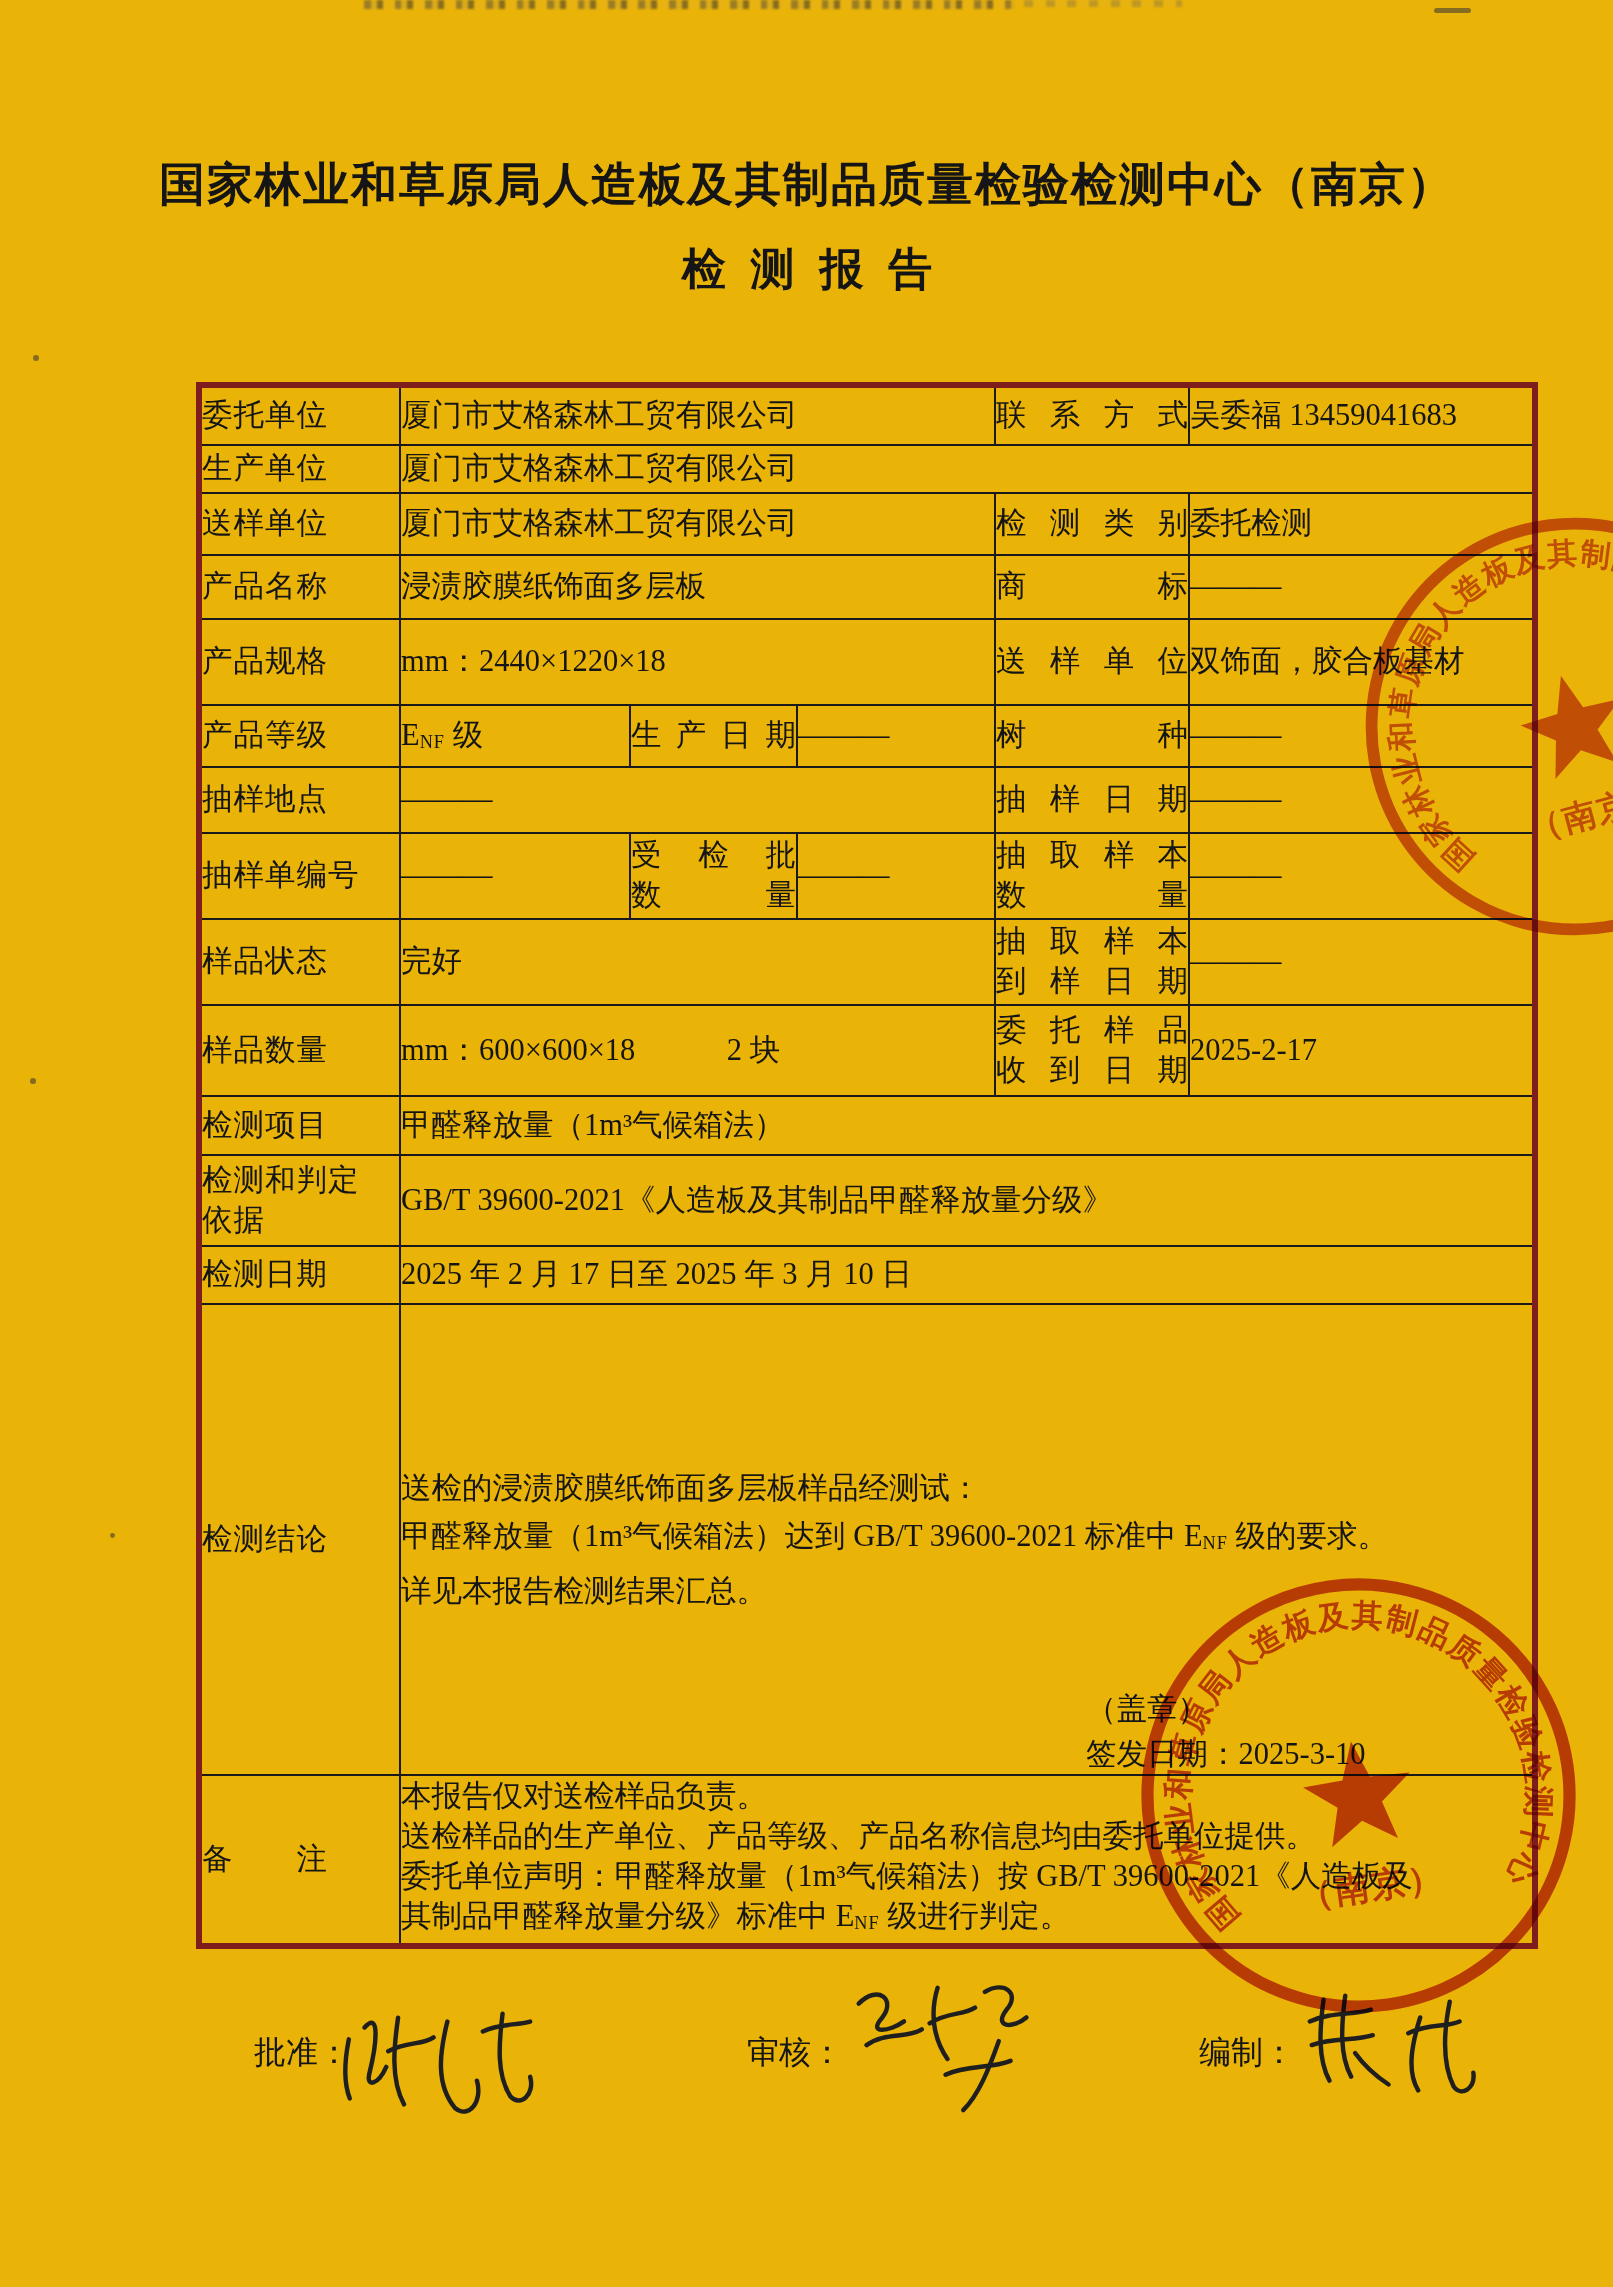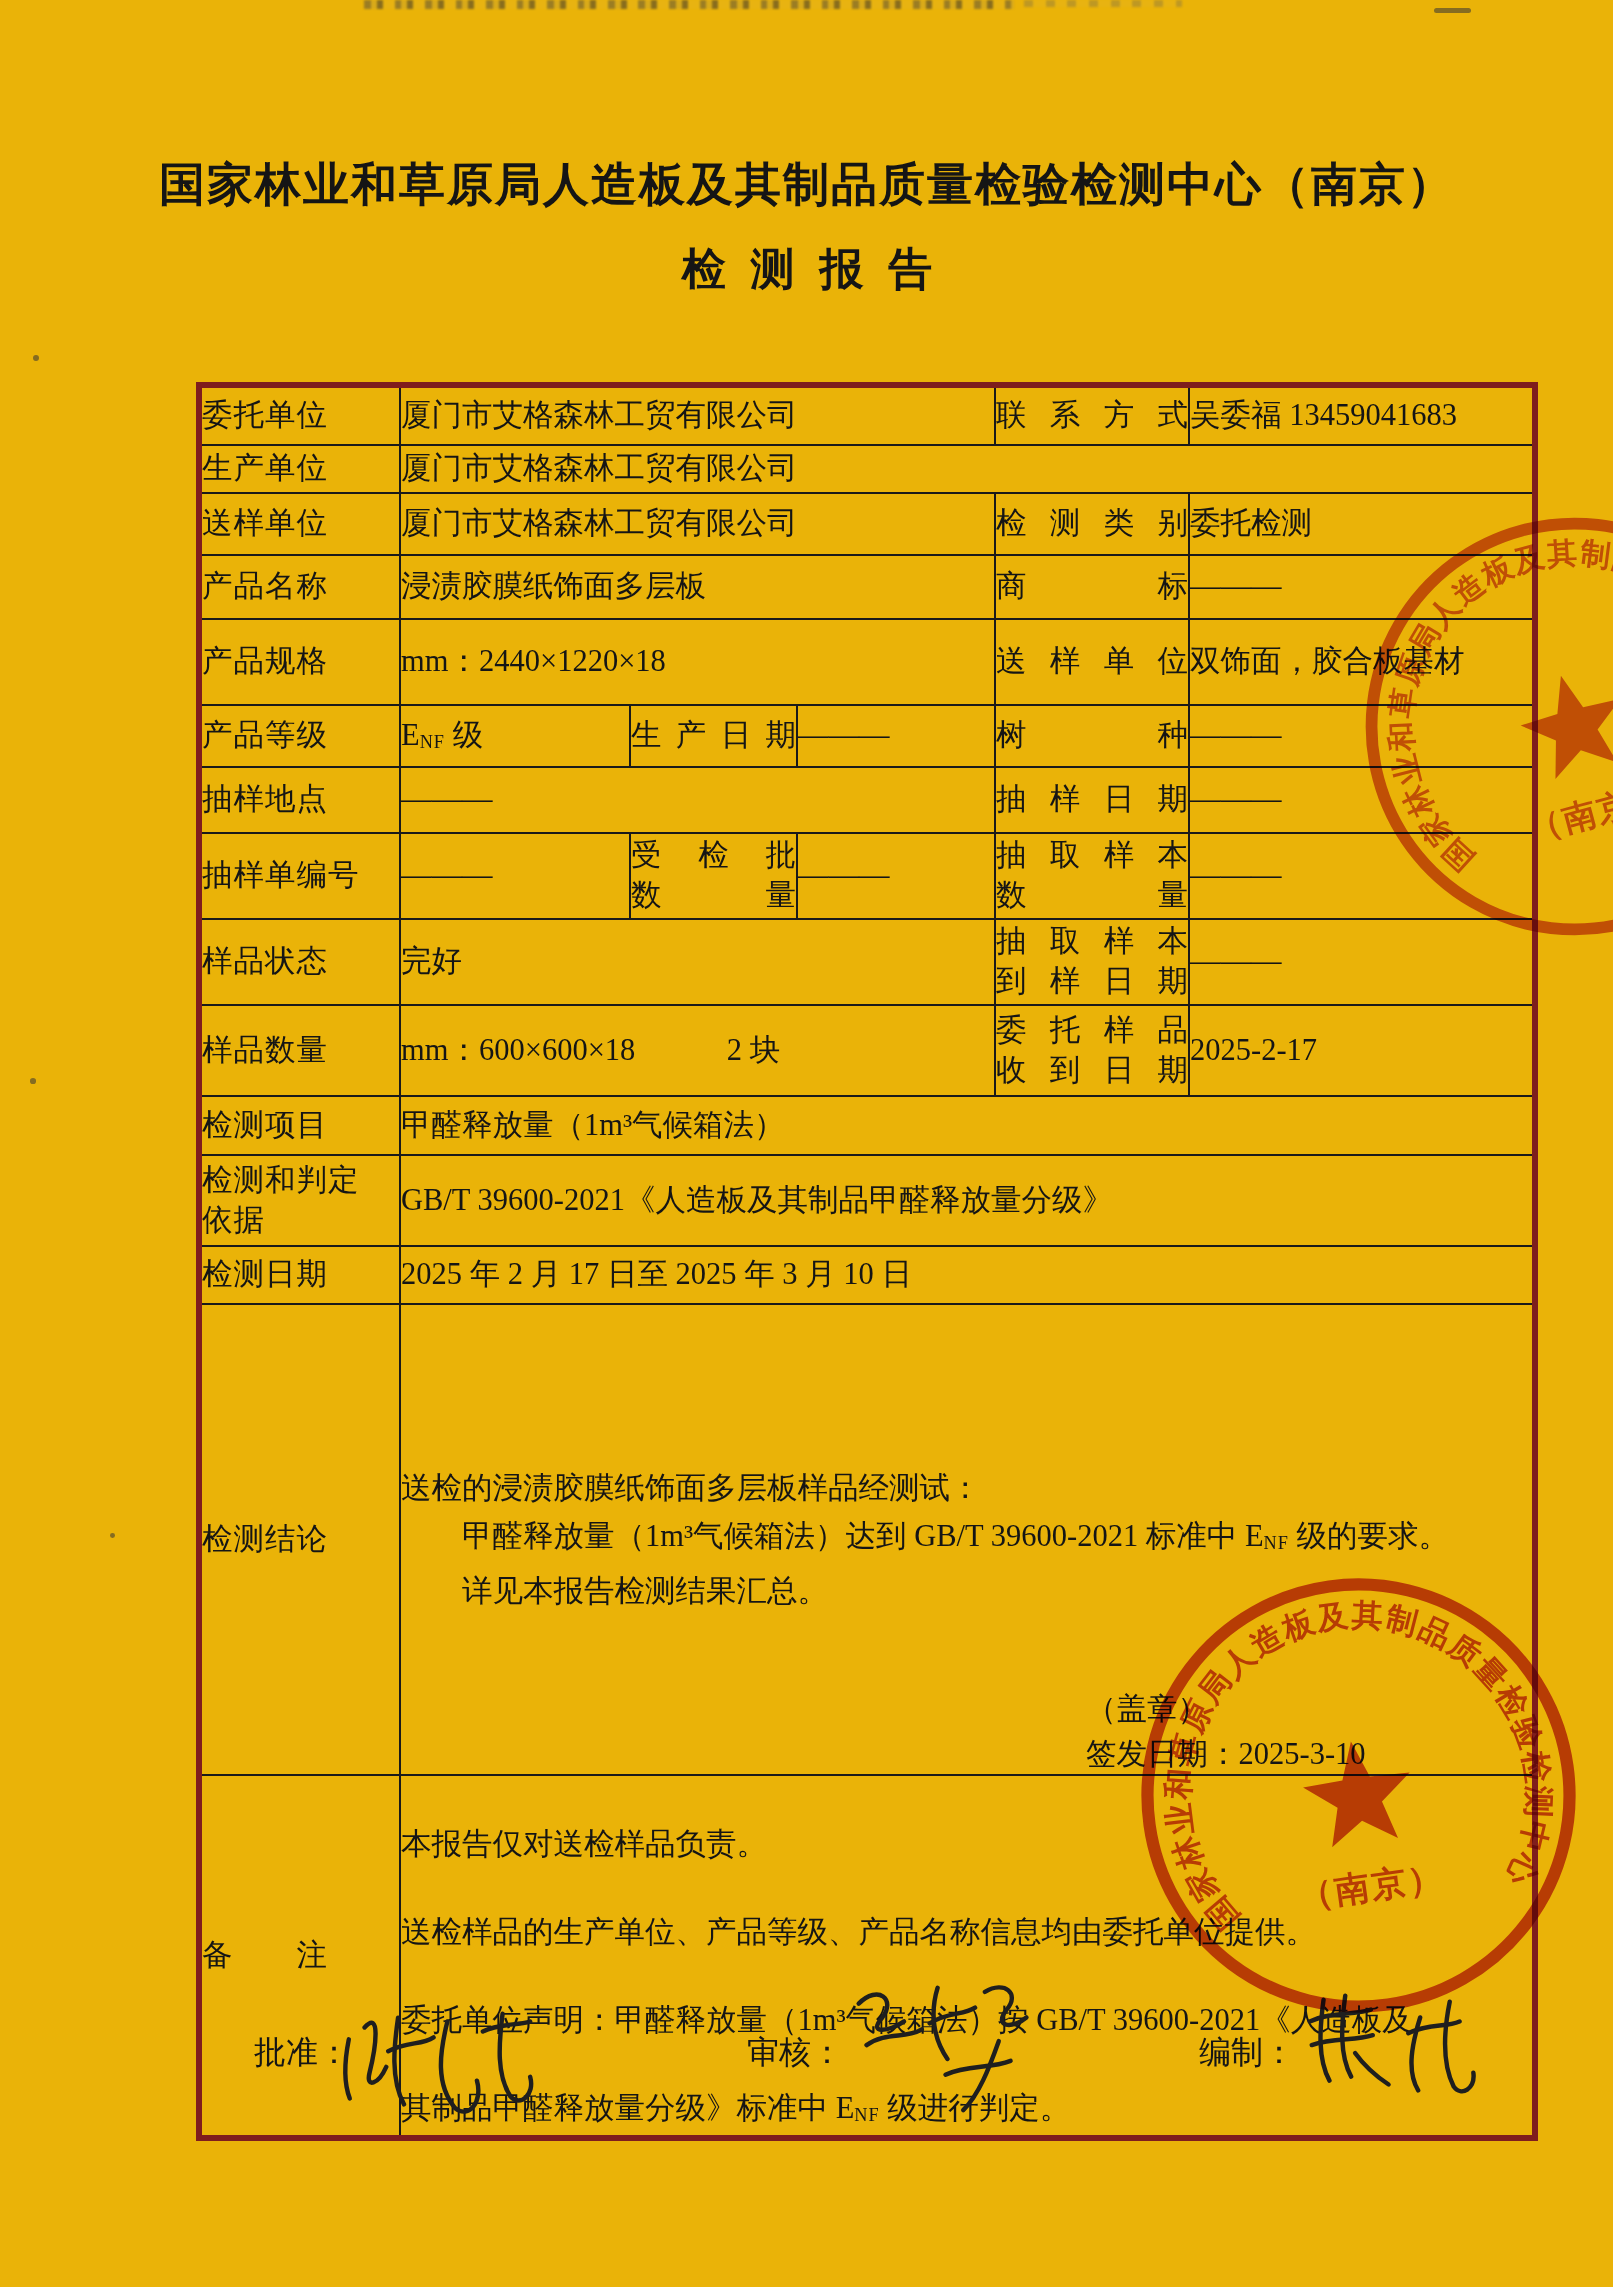--- a/index.html
+++ b/index.html
@@ -40,25 +40,25 @@
   table.report{border:6px solid #7f1d1d;}
   td.lab{padding-left:14.8px;letter-spacing:1px;}
   td.jus{text-align:justify;text-align-last:justify;padding:0 19.7px;}
   td.jus div{text-align:justify;text-align-last:justify;}
   td.val{padding-left:21.7px;}
   sub{font-size:.6em;vertical-align:-0.15em;letter-spacing:1px;}
   td.tall2{line-height:1.28;}
 
   td.concl{position:relative;vertical-align:top;padding:13.8px 19.7px 0 23.6px;}
   .concl-ln{line-height:48px;}
-  .concl-ind{padding-left:61px;font-family:Liberation Serif, serif;}
+  .concl-ind{font-family:Liberation Serif, serif;}
   .seal-note{position:absolute;left:685px;top:382px;line-height:45px;}
 
   td.remark{vertical-align:top;padding:6.9px 15.8px 0 21.7px;}
-  .remark-ln{line-height:40px;margin-top:48px;}
+  .remark-ln{line-height:40px;}
 
   .signatures{position:absolute;left:0;top:1970px;width:1614px;height:177px;font-size:32px;}
   .sig-label{position:absolute;top:61px;}
   .sig-svg{position:absolute;}
   .sig-svg path{fill:none;stroke:#1f1f1f;stroke-width:4.5;stroke-linecap:round;stroke-linejoin:round;}
 
   .stamp{position:absolute;mix-blend-mode:multiply;}
   .stamp-1{left:1123px;top:1560px;width:471px;height:471px;transform:rotate(-8deg);opacity:.93;}
   .stamp-2{left:1348px;top:500px;width:453px;height:453px;transform:rotate(-15deg);opacity:.78;}
   .stamp svg{width:100%;height:100%;}

